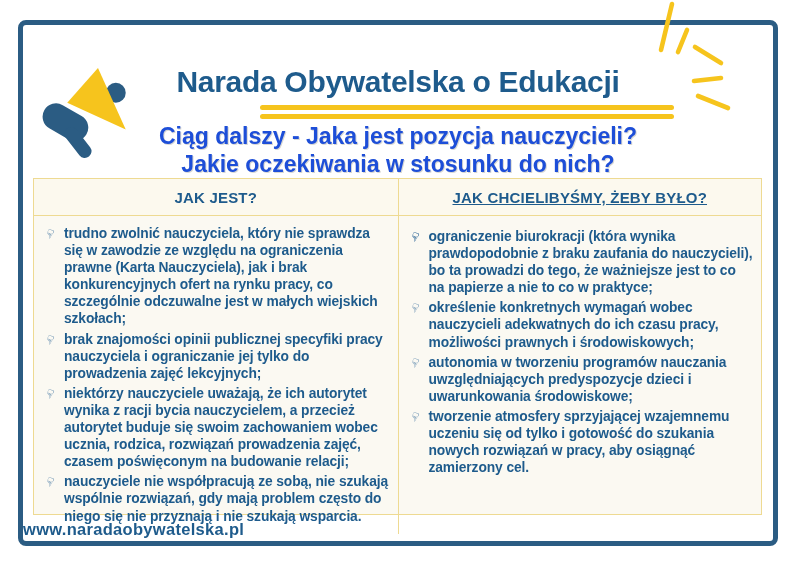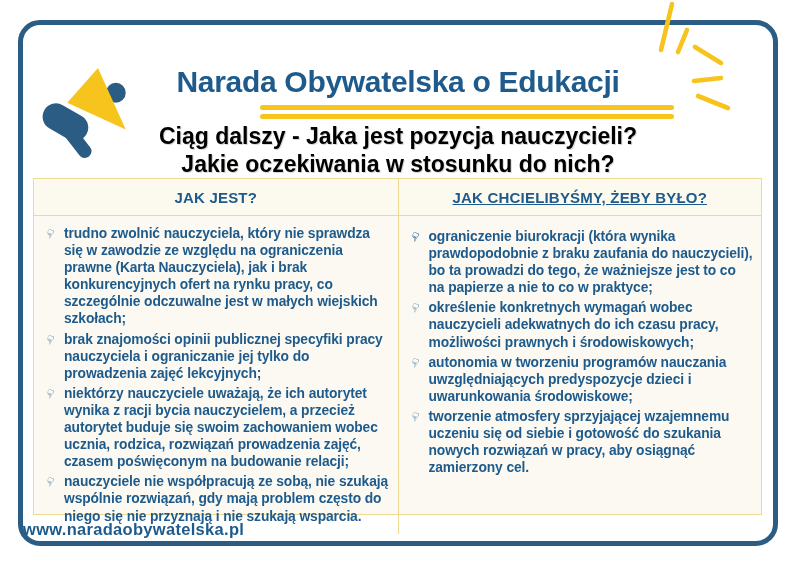--- a/index.html
+++ b/index.html
@@ -10,21 +10,21 @@
     font-family: "Liberation Sans", sans-serif;
     position: relative;
     overflow: hidden;
   }
 
   .card {
     position: absolute;
     left: 18px; top: 20px;
     width: 760px; height: 526px;
     border: 5px solid #2b5c83;
-    border-radius: 22px;
+    border-radius: 8px;
     background: #ffffff;
   }
 
   
   .megaphone {
     position: absolute; left: 17px; top: 41px;
     width: 110px; height: 114px;
   }
   .rays {
     position: absolute; left: 645px; top: 0px;
@@ -42,21 +42,21 @@
     position: absolute; left: 237px; top: 80px; width: 414px;
   }
   .underline .bar {
     height: 5px; background: #f6c41d; border-radius: 3px;
     margin-bottom: 4px;
   }
   .subtitle {
     position: absolute; top: 97px; left: 0; width: 100%;
     text-align: center;
     font-size: 23px; font-weight: bold; line-height: 28px;
-    color: #000000;
+    color: #1d4ed8;
     text-shadow: 1px 1px 0 rgba(140,140,130,0.35);
     margin: 0;
   }
 
   
   .qa-table {
     position: absolute; left: 10px; right: 11px; top: 153px; bottom: 26px;
     border: 1px solid #eeda92;
     background: #fbf9f2;
     display: flex; flex-direction: column;
@@ -145,21 +145,21 @@
         <ul class="points">
 
             <li><span class="bullet">☞</span></li>
 
             <li><span class="bullet">☞</span><span>ograniczenie biurokracji (która wynika prawdopodobnie z braku zaufania do nauczycieli), bo ta prowadzi do tego, że ważniejsze jest to co na papierze a nie to co w praktyce;</span></li>
 
             <li><span class="bullet">☞</span><span>określenie konkretnych wymagań wobec nauczycieli adekwatnych do ich czasu pracy, możliwości prawnych i środowiskowych;</span></li>
 
             <li><span class="bullet">☞</span><span>autonomia w tworzeniu programów nauczania uwzględniających predyspozycje dzieci i uwarunkowania środowiskowe;</span></li>
 
-            <li><span class="bullet">☞</span><span>tworzenie atmosfery sprzyjającej wzajemnemu uczeniu się od siebie i gotowość do szukania nowych rozwiązań w pracy, aby osiągnąć zamierzony cel.</span></li>
+            <li><span class="bullet">☞</span><span>tworzenie atmosfery sprzyjającej wzajemnemu uczeniu się od tylko i gotowość do szukania nowych rozwiązań w pracy, aby osiągnąć zamierzony cel.</span></li>
           </ul>
       </div>
     </div>
   </div>
 
   <div class="site">www.naradaobywatelska.pl</div>
 </div>
 
 <svg class="rays" viewBox="645 0 100 118" aria-hidden="true">
   <g stroke="#f6c41d" stroke-width="4.6" stroke-linecap="round" fill="none">

